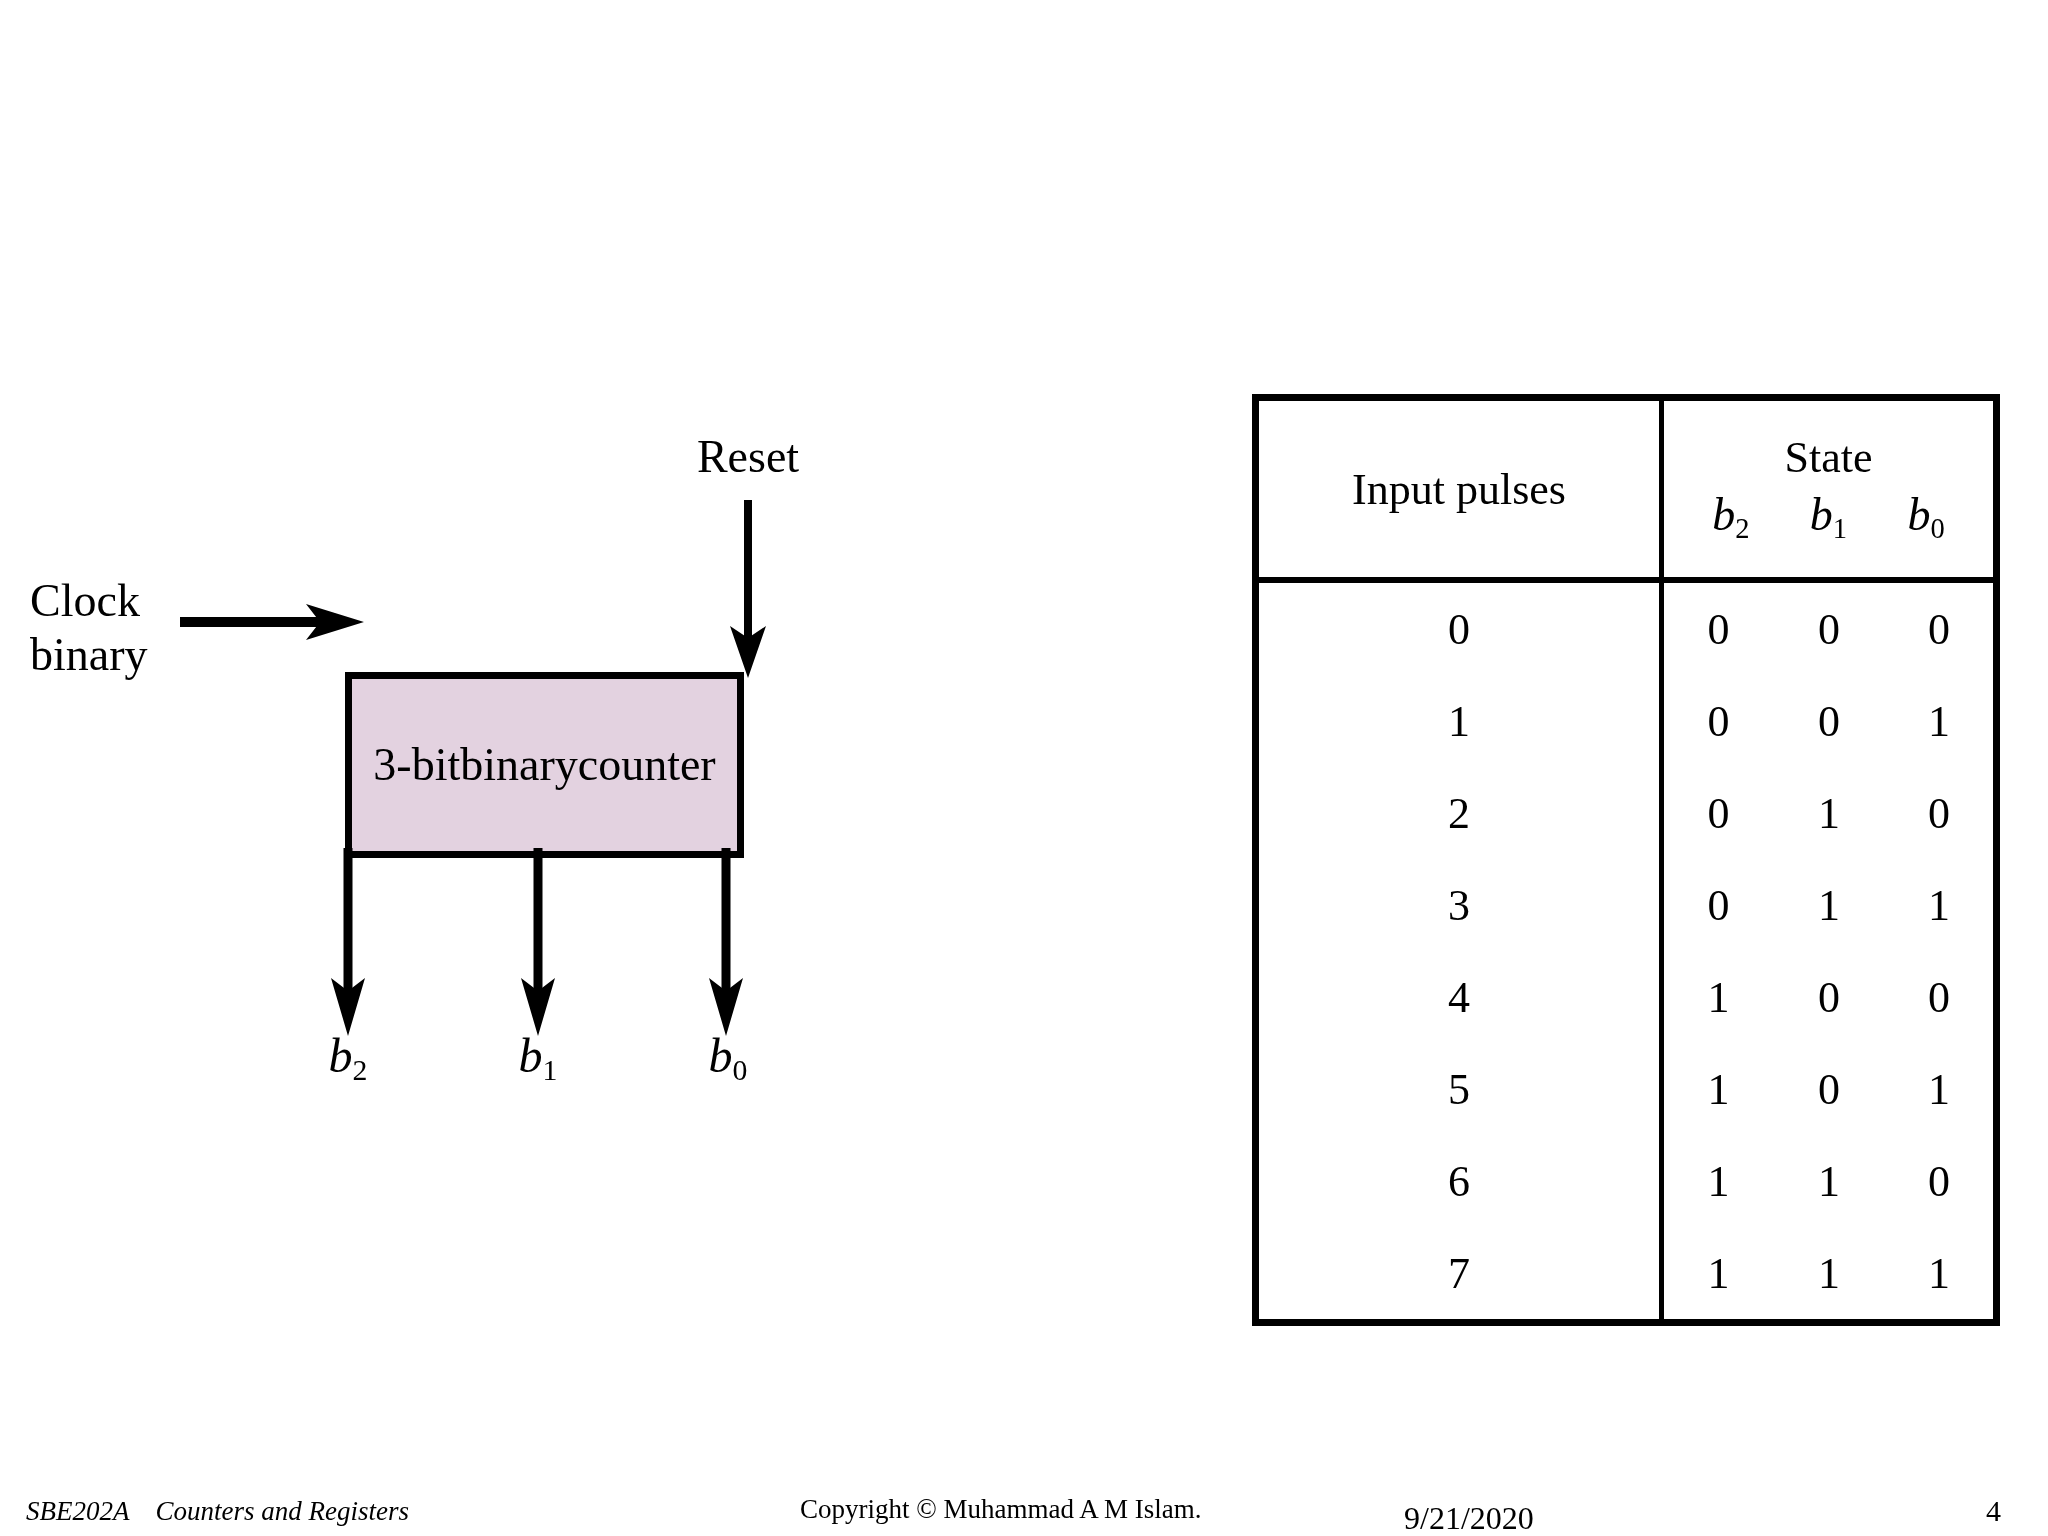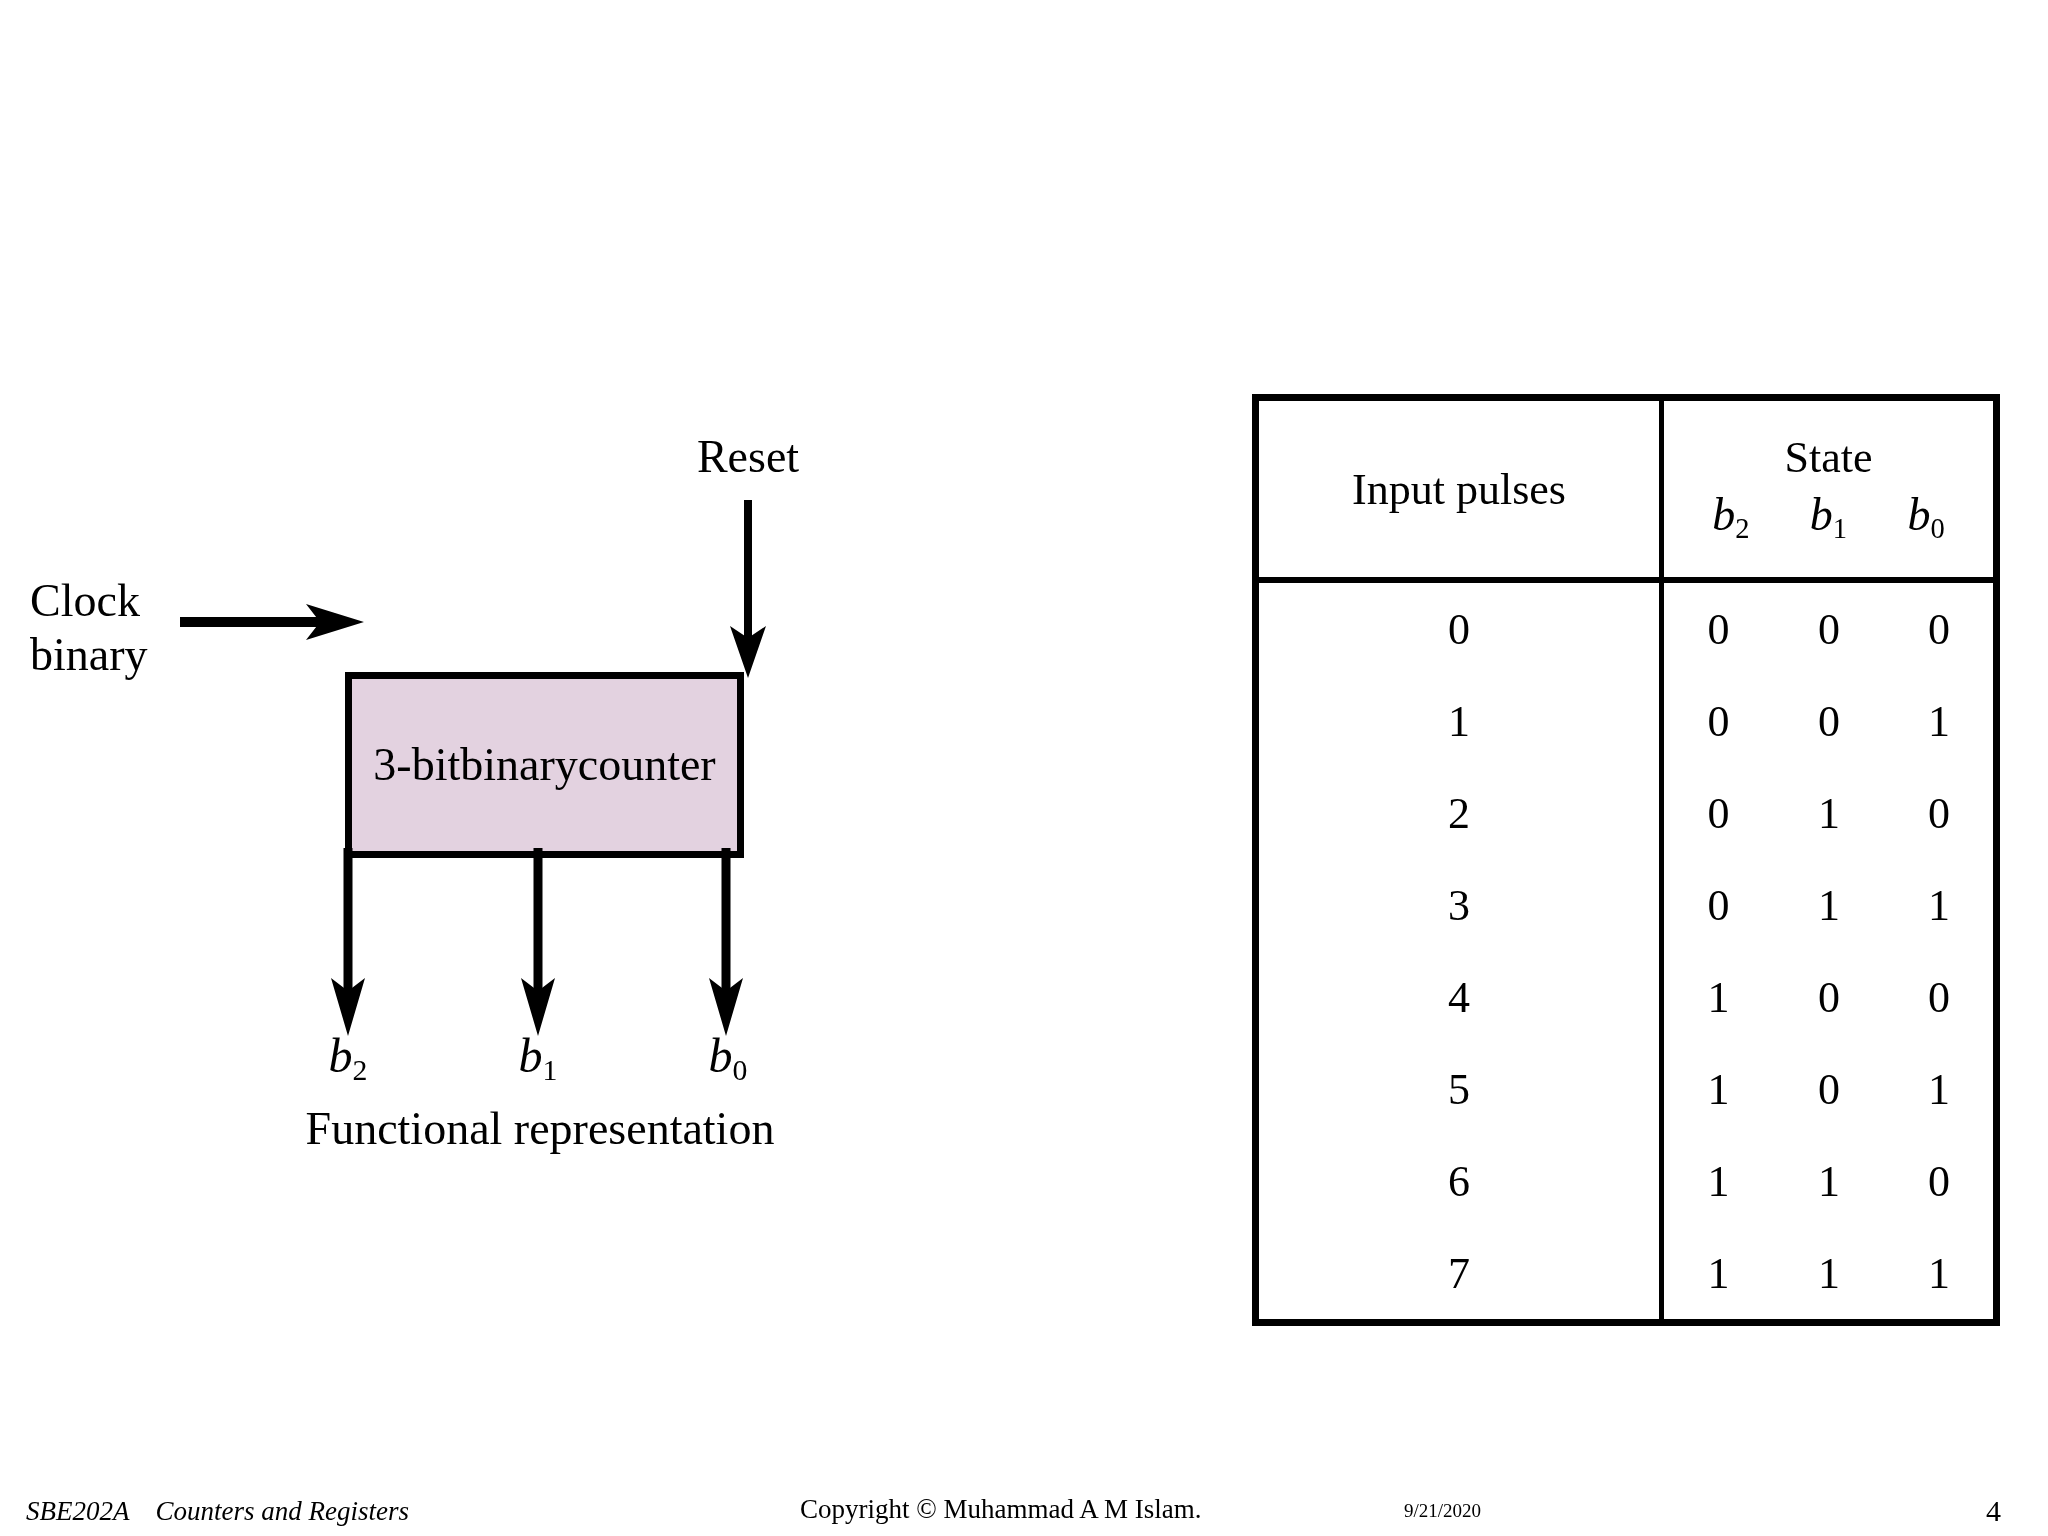--- a/index.html
+++ b/index.html
@@ -246,21 +246,21 @@
     top: 1494px;
     font-family: "Liberation Serif", "DejaVu Serif", serif;
     font-size: 27px;
     white-space: nowrap;
   }
   #footer-date {
     position: absolute;
     left: 1404px;
     top: 1500px;
     font-family: "Liberation Serif", "DejaVu Serif", serif;
-    font-size: 19px;
+    font-size: 32px;
     white-space: nowrap;
   }
   #footer-page {
     position: absolute;
     left: 1986px;
     top: 1494px;
     font-family: "Liberation Serif", "DejaVu Serif", serif;
     font-size: 30px;
     white-space: nowrap;
   }
@@ -307,21 +307,20 @@
     <svg class="out-arrow" id="out-arrow-b0" viewBox="0 0 60 190" xmlns="http://www.w3.org/2000/svg">
       <line x1="30" y1="0" x2="30" y2="158" stroke="#000" stroke-width="9"></line>
       <polygon points="30,188 13,130 30,143 47,130" fill="#000"></polygon>
     </svg>
 
     <div class="out-label" id="out-label-b2"><span>b</span><sub>2</sub></div>
     <div class="out-label" id="out-label-b1"><span>b</span><sub>1</sub></div>
     <div class="out-label" id="out-label-b0"><span>b</span><sub>0</sub></div>
 
     <div id="diagram-caption">
-      <div>Functional representation</div>
     </div>
   </div>
 
   <div id="timing-wrap">
     <table id="timing-table">
       <thead>
         <tr>
           <th class="th-pulses">Input pulses</th>
           <th class="th-state" colspan="3">
             <div class="state-title">State</div>

